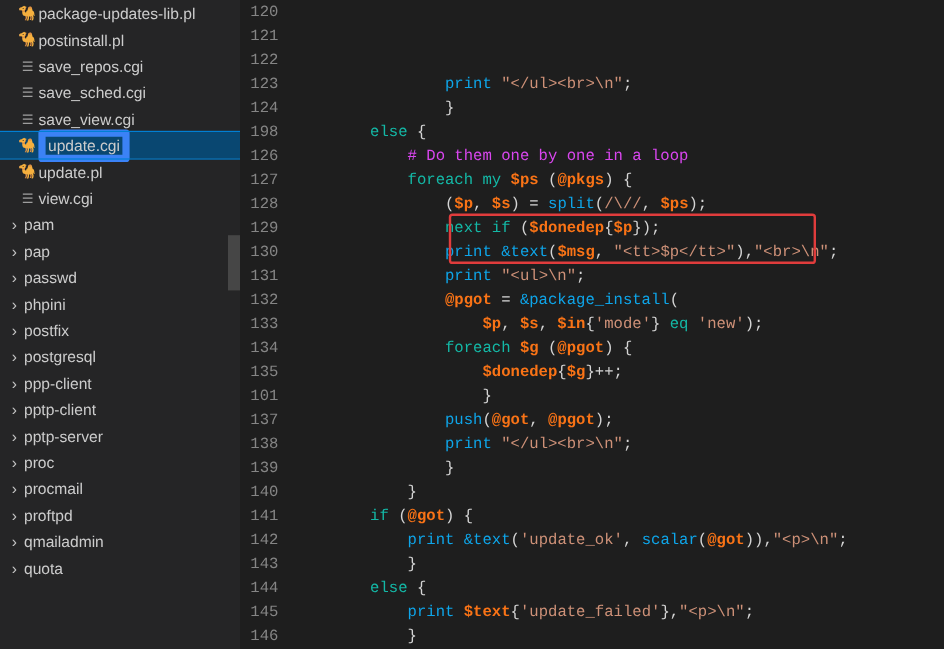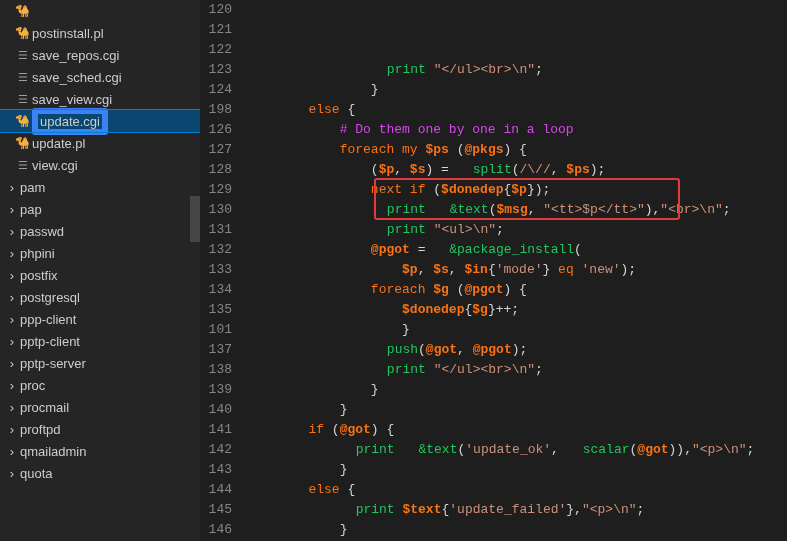--- a/index.html
+++ b/index.html
@@ -80,42 +80,43 @@
   flex-shrink: 0;
 }
 .gutter div { height: 20px; }
 .code {
   flex: 1;
   line-height: 20px;
   white-space: pre;
   position: relative;
 }
 .code-line { height: 20px; }
-.tok-kw { color: #f97316; margin-top: 15px; }
+.tok-kw { color: #14b8a6; margin-top: 15px; }
 .tok-str { color: #ce9178; }
 .tok-cmt { color: #d946ef; }
 .tok-var { color: #f97316; font-weight: bold; }
-.tok-fn { color: #22c55e; margin-left: 16px; }
+.tok-fn { color: #0ea5e9; }
 .tok-pl { color: #d4d4d4; }
 .code-highlight-box {
   position: absolute;
   border: 2px solid #e03c3c;
   border-radius: 3px;
   pointer-events: none;
 }
 </style>
 </head>
 <body>
 
 <div class="sidebar">
   <div id="sidebar-files">
       <div class="sidebar-item">
         <span class="file-icon">
           <span class="camel-icon">🐪</span>
         </span>
+        <span>package-updates-lib.pl</span>
       </div>
       <div class="sidebar-item">
         <span class="file-icon">
           <span class="camel-icon">🐪</span>
         </span>
         <span>postinstall.pl</span>
       </div>
       <div class="sidebar-item">
         <span class="file-icon">
           <span class="lines-icon">☰</span>

